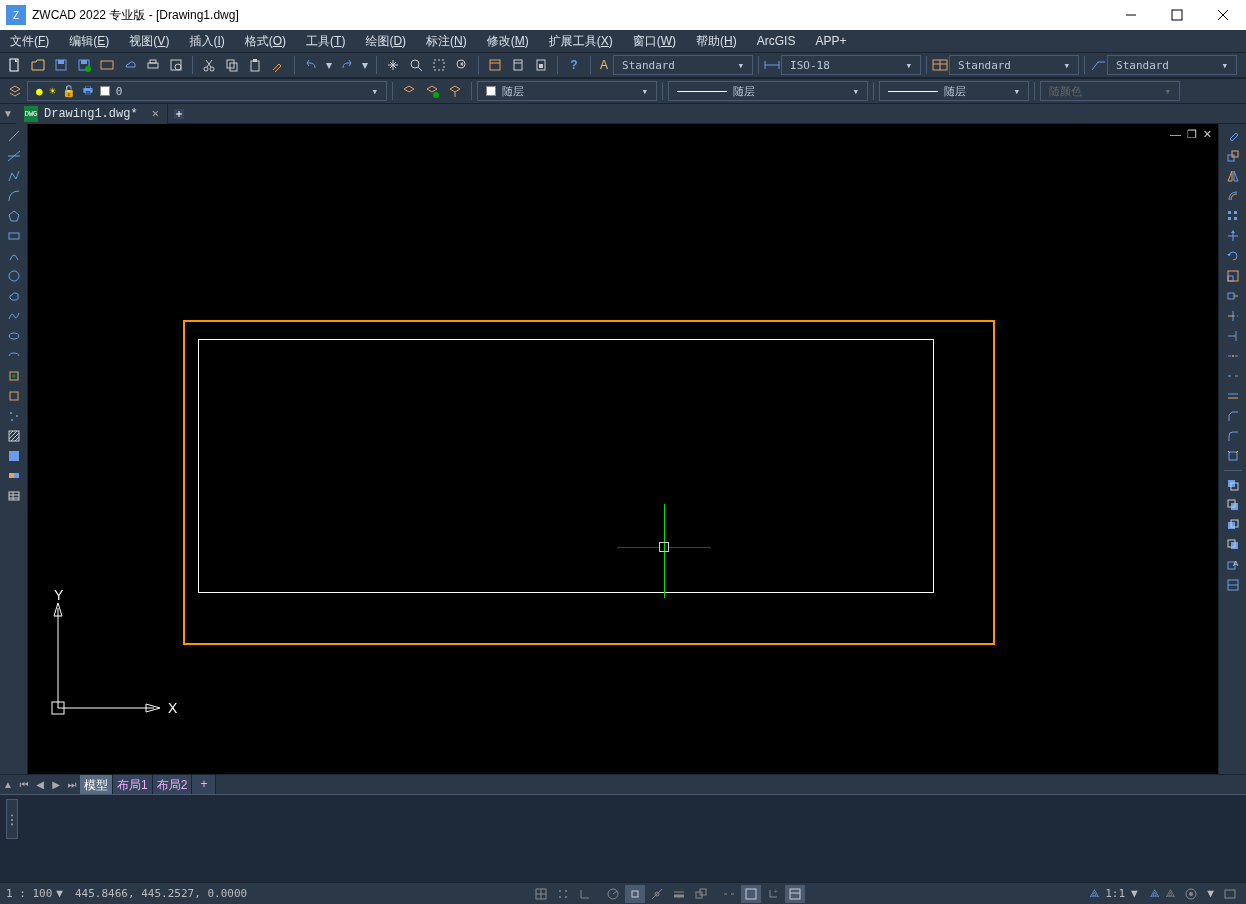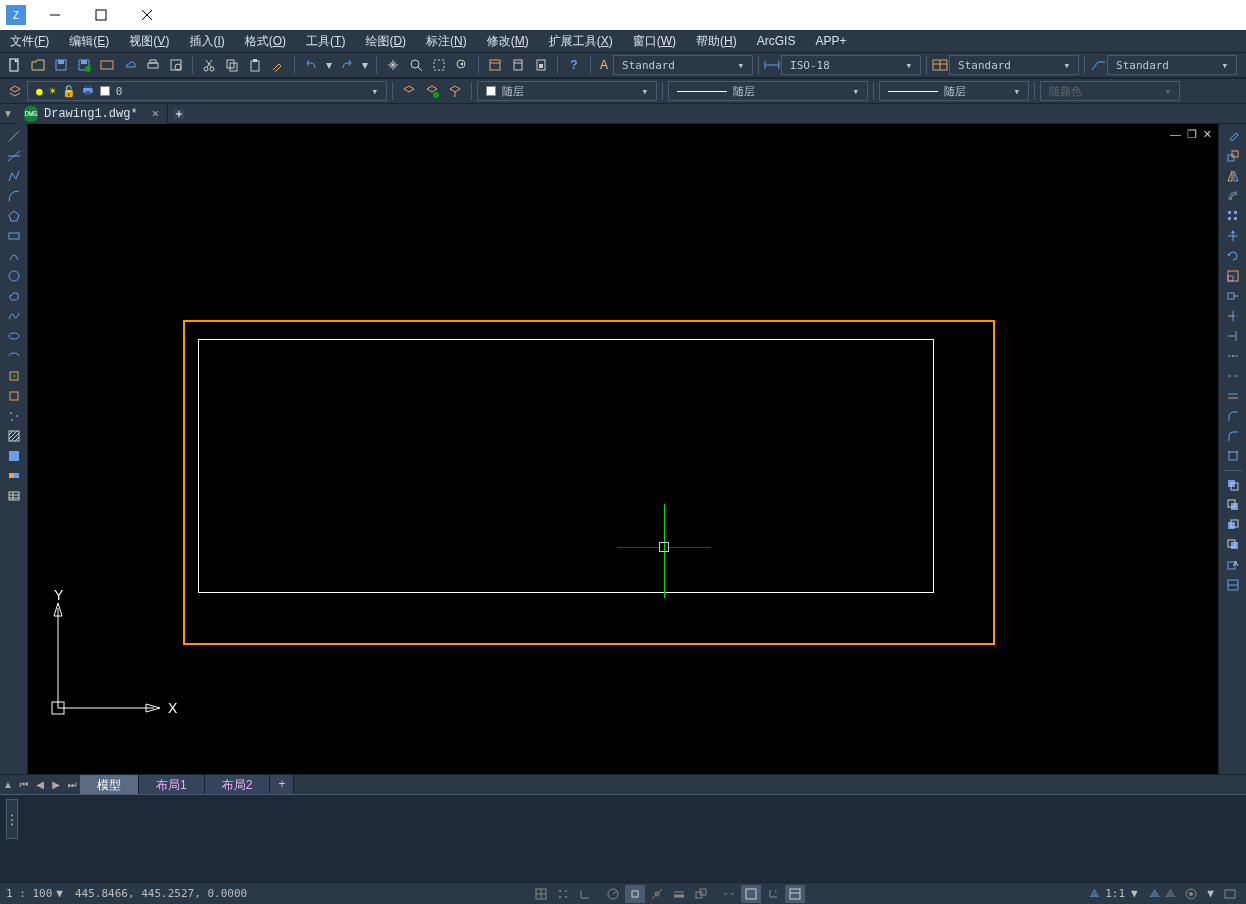--- a/index.html
+++ b/index.html
@@ -19,54 +19,55 @@
 .dropdown .arrow { margin-left: auto; }
 .swatch { width: 10px; height: 10px; background: #fff; border: 1px solid #888; margin-right: 6px; }
 .line-preview { width: 50px; height: 0; border-top: 1px solid #fff; margin-right: 6px; }
 .main-area { display: flex; height: calc(904px - 30px - 22px - 52px - 20px - 88px - 20px - 22px); background: #000; position: relative; }
 .left-tools { width: 28px; background: #2b3848; display: flex; flex-direction: column; align-items: center; padding: 2px 0; border-right: 1px solid #1a2330; }
 .right-tools { width: 28px; background: #2b3848; display: flex; flex-direction: column; align-items: center; padding: 2px 0; border-left: 1px solid #1a2330; }
 .tool { width: 22px; height: 20px; display: flex; align-items: center; justify-content: center; cursor: pointer; color: #b9c8d8; margin: 0; }
 .canvas-wrap { flex: 1; position: relative; }
 .tabbar { height: 20px; background: #2b3848; display: flex; align-items: center; border-bottom: 1px solid #1a2330; }
 .filetab { height: 20px; background: #2b3848; border-right: 1px solid #1a2330; display: flex; align-items: center; padding: 0 8px; gap: 6px; font-family: "Courier New", monospace; color: #d8e0e8; font-size: 12px; }
-.filetab .fileicon { width: 14px; height: 16px; background: #15803d; color: #fff; font-size: 7px; display: flex; align-items: center; justify-content: center; border-radius: 6px; }
+.filetab .fileicon { width: 14px; height: 16px; background: #15803d; color: #fff; font-size: 7px; display: flex; align-items: center; justify-content: center; }
 .filetab .close { color: #aaa; cursor: pointer; margin-left: 8px; }
 .newtab { width: 22px; height: 20px; display: flex; align-items: center; justify-content: center; cursor: pointer; }
 .canvas { position: absolute; left: 0; top: 0; right: 0; bottom: 0; background: #000; }
 .orange-rect { position: absolute; border: 2px solid #ff9500; }
 .white-rect { position: absolute; border: 1px solid #fff; }
 .crosshair-v { position: absolute; width: 1px; background: #0d0; }
 .crosshair-h-l { position: absolute; height: 1px; background: #c00; }
 .crosshair-h-r { position: absolute; height: 1px; background: #c00; }
 .pickbox { position: absolute; width: 10px; height: 10px; border: 1px solid #ccc; }
 .ucs-icon { position: absolute; }
 .doc-controls { position: absolute; top: 4px; right: 6px; display: flex; gap: 6px; color: #ccc; }
 .doc-control { cursor: pointer; font-size: 11px; }
 .bottom-tabs { height: 20px; background: #2b3848; display: flex; align-items: center; border-top: 1px solid #1a2330; }
 .nav-btn { width: 16px; height: 20px; display: flex; align-items: center; justify-content: center; cursor: pointer; color: #aaa; font-size: 10px; }
-.layout-tab { height: 19px; padding: 2px 17px; cursor: pointer; border-right: 1px solid #1a2330; font-size: 12px; }
+.layout-tab { height: 19px; padding: 2px 4px; cursor: pointer; border-right: 1px solid #1a2330; font-size: 12px; }
 .layout-tab.active { background: #5a6a80; color: #fff; }
 .layout-tab.inactive { background: #35445a; color: #f0abfc; }
 .cmd-area { background: #1e2a3a; border-top: 1px solid #4a5a70; padding: 4px 6px; font-family: SimSun, monospace; color: #b9c8d8; font-size: 13px; height: 88px; display: flex; flex-direction: column; }
 .cmd-history { flex: 1; line-height: 18px; }
 .cmd-input-line { border-top: 1px solid #4a5a70; padding-top: 4px; margin-top: 6px; display: flex; align-items: center; }
 .cmd-cursor { width: 1px; height: 14px; background: #d8e0e8; margin-left: 2px; }
 .statusbar { height: 22px; background: #2b3848; display: flex; align-items: center; padding: 0 6px; font-size: 11px; color: #bbb; font-family: monospace; border-top: 1px solid #1a2330; }
 .status-left { display: flex; align-items: center; gap: 4px; }
 .status-center { margin-left: auto; margin-right: auto; display: flex; gap: 2px; }
 .status-right { display: flex; align-items: center; gap: 6px; }
 .status-btn { width: 20px; height: 18px; display: flex; align-items: center; justify-content: center; cursor: pointer; }
 .status-btn.active { background: #4a5a70; }
 </style>
 </head>
 <body>
 
 <div class="titlebar">
   <div class="icon">Z</div>
+  <div class="titlebar-title">ZWCAD 2022 专业版 - [Drawing1.dwg]</div>
   <div class="win-controls">
     <div class="win-btn">
         <svg width="12" height="12">
           <line x1="1" y1="6" x2="11" y2="6" stroke="#000"></line>
         </svg>
       </div>
     <div class="win-btn">
         <svg width="12" height="12">
           <rect x="1" y="1" width="10" height="10" fill="none" stroke="#000"></rect>
         </svg>

